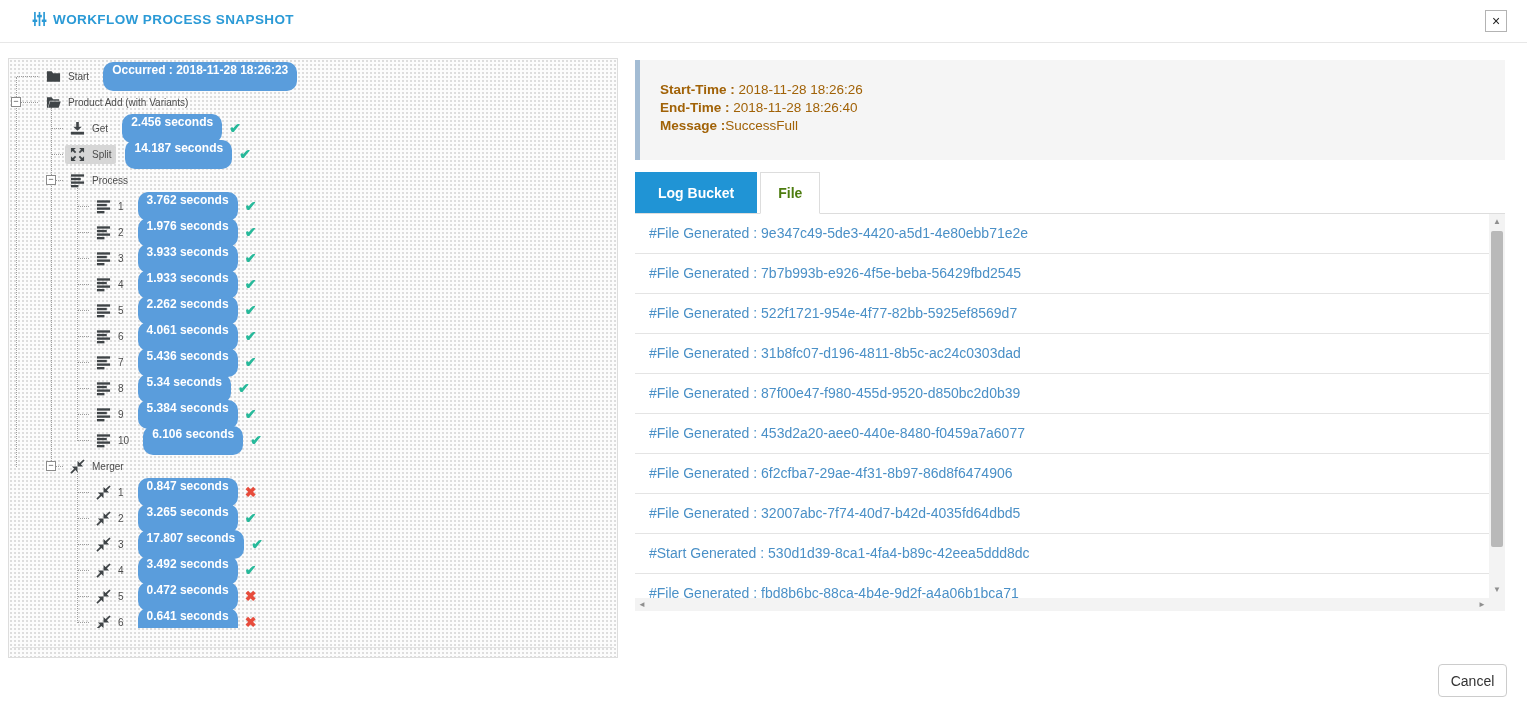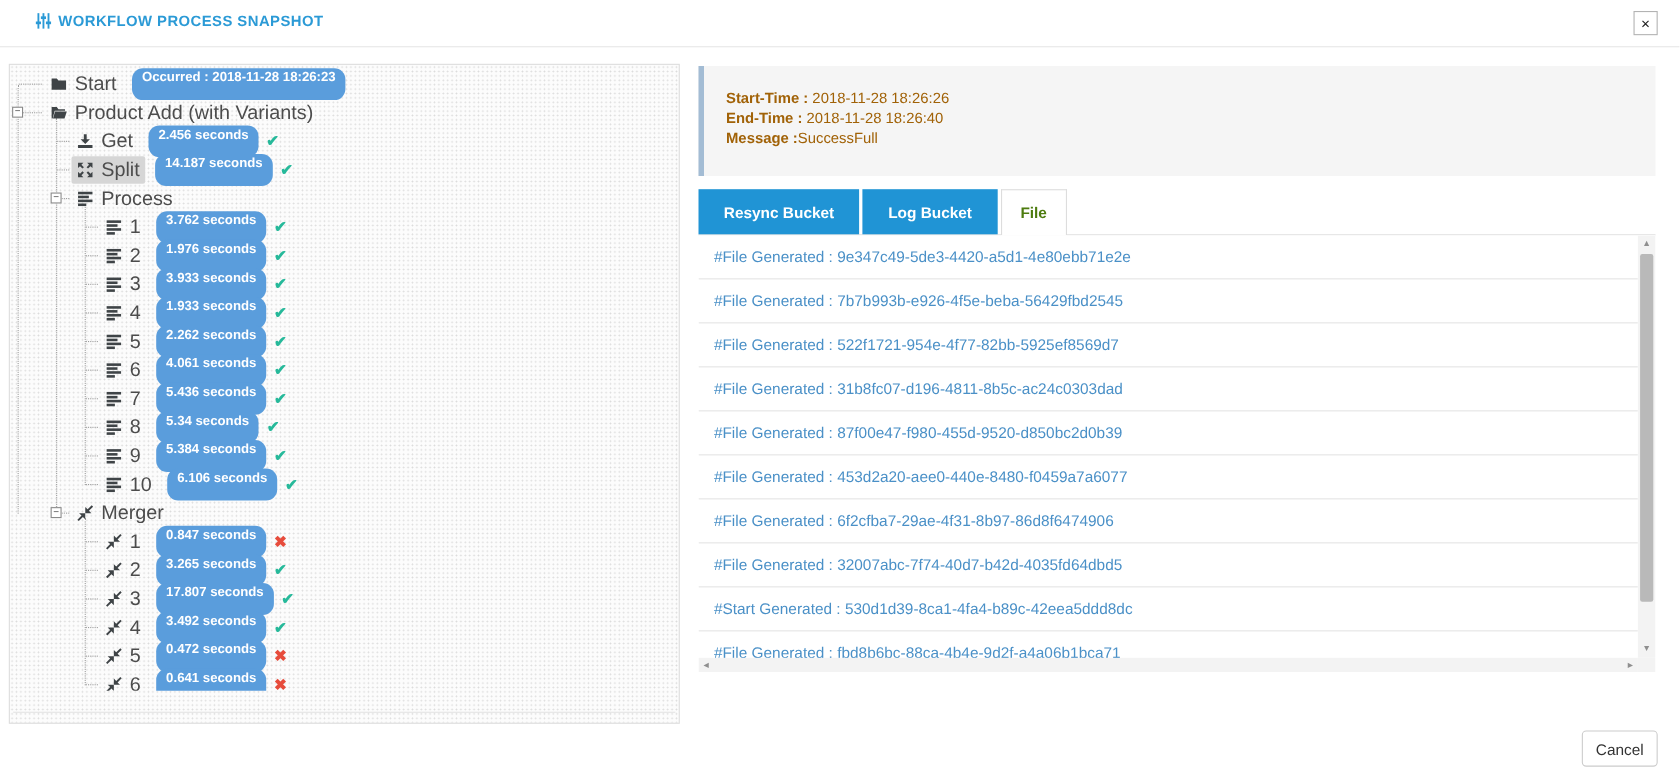--- a/index.html
+++ b/index.html
@@ -45,21 +45,21 @@
   .node-core { display:inline-flex; align-items:center; gap:7px; padding:2px 5px; border-radius:2px; }
   .sel-true .node-core { background:#d6d6d6; }
   .node-icon { width:15px; height:15px; display:inline-flex; }
   .node-icon svg { display:none; width:15px; height:15px; }
   .icon-folder .ico-folder,
   .icon-folder-open .ico-folder-open,
   .icon-download .ico-download,
   .icon-split .ico-split,
   .icon-list .ico-list,
   .icon-merge .ico-merge { display:inline; }
-  .node-label { font-size:18px; color:#4c4c4c; white-space:nowrap; }
+  .node-label { font-size:10px; color:#4c4c4c; white-space:nowrap; }
   .badge { display:inline-block; margin-left:9px; background:var(--badge-blue,#5a9ddc); color:#fff;
     font-size:12px; font-weight:bold; line-height:13px; padding:2px 9px 14px; border-radius:10px;
     white-space:nowrap; }
   .mark { display:none; margin-left:7px; font-weight:bold; }
   .status-ok .mark-ok { display:inline; color:var(--success-teal,#26b99a); font-size:14px; }
   .status-fail .mark-fail { display:inline; color:var(--error-red,#e74c3c); font-size:14px; }
 
   
   .callout { position:absolute; left:635px; top:60px; width:870px; height:100px;
     background:#f5f5f5; border-left:5px solid var(--callout-border-blue,#a3bcd4); padding:21px 0 0 20px; }
@@ -569,23 +569,20 @@
 </div>
 
 <div class="callout">
   <p><b>Start-Time : </b><span>2018-11-28 18:26:26</span></p>
   <p><b>End-Time : </b><span>2018-11-28 18:26:40</span></p>
   <p><b>Message :</b><span>SuccessFull</span></p>
 </div>
 
 <div class="tabbar">
 
-    <div class="tab">
-      <span>Resync Bucket</span>
-    </div>
 
     <div class="tab">
       <span>Log Bucket</span>
     </div>
 
     <div class="tab active-true">
       <span>File</span>
     </div>
   </div>
 

